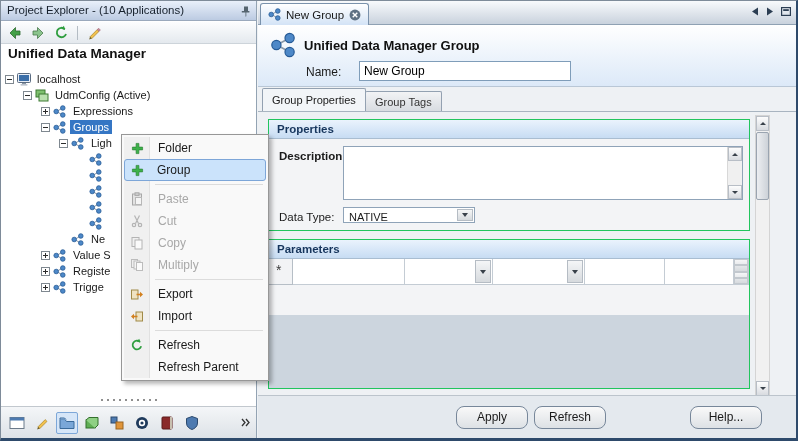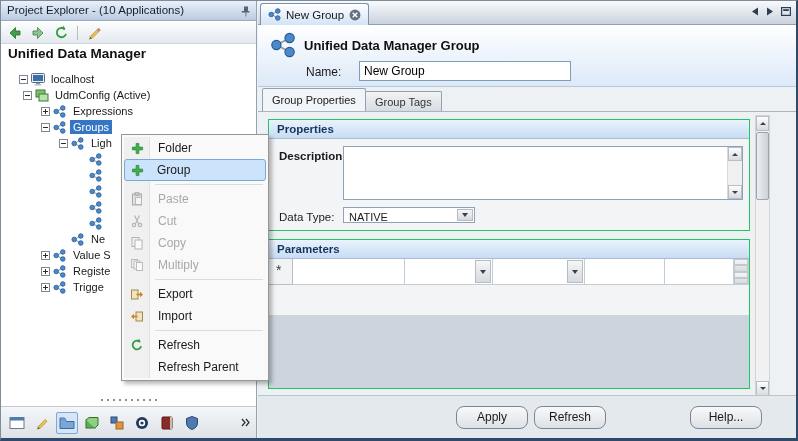--- a/index.html
+++ b/index.html
@@ -166,21 +166,21 @@
             <path d="M3 10.8l1.8 1.8-2.6.8z" fill="#6b5a20"></path>
             <path d="M10.2 3.6l1.4-1.4 1.8 1.8-1.4 1.4z" fill="#c98a9a" stroke="#9a5a6a" stroke-width="0.5"></path>
           </svg>
       </span>
     </div>
 
     <div class="pe-heading">Unified Data Manager</div>
 
     <div class="tree">
 
-      <div class="trow" style="top:4px;left:18px">
+      <div class="trow" style="top:4px;left:4px">
         <span class="exp"></span>
         <span class="ticon">
             <svg width="14" height="13" viewBox="0 0 14 13">
               <rect x="0.5" y="0.5" width="13" height="9" rx="1" fill="#e8eef6" stroke="#5a6b80"></rect>
               <rect x="2" y="2" width="10" height="6" fill="#3a6ea8"></rect>
               <rect x="5" y="10" width="4" height="1.2" fill="#8a97a6"></rect>
               <rect x="3.5" y="11.2" width="7" height="1.3" rx="0.4" fill="#aab4c0"></rect>
             </svg>
           </span>
         <span class="tlabel">localhost</span>

